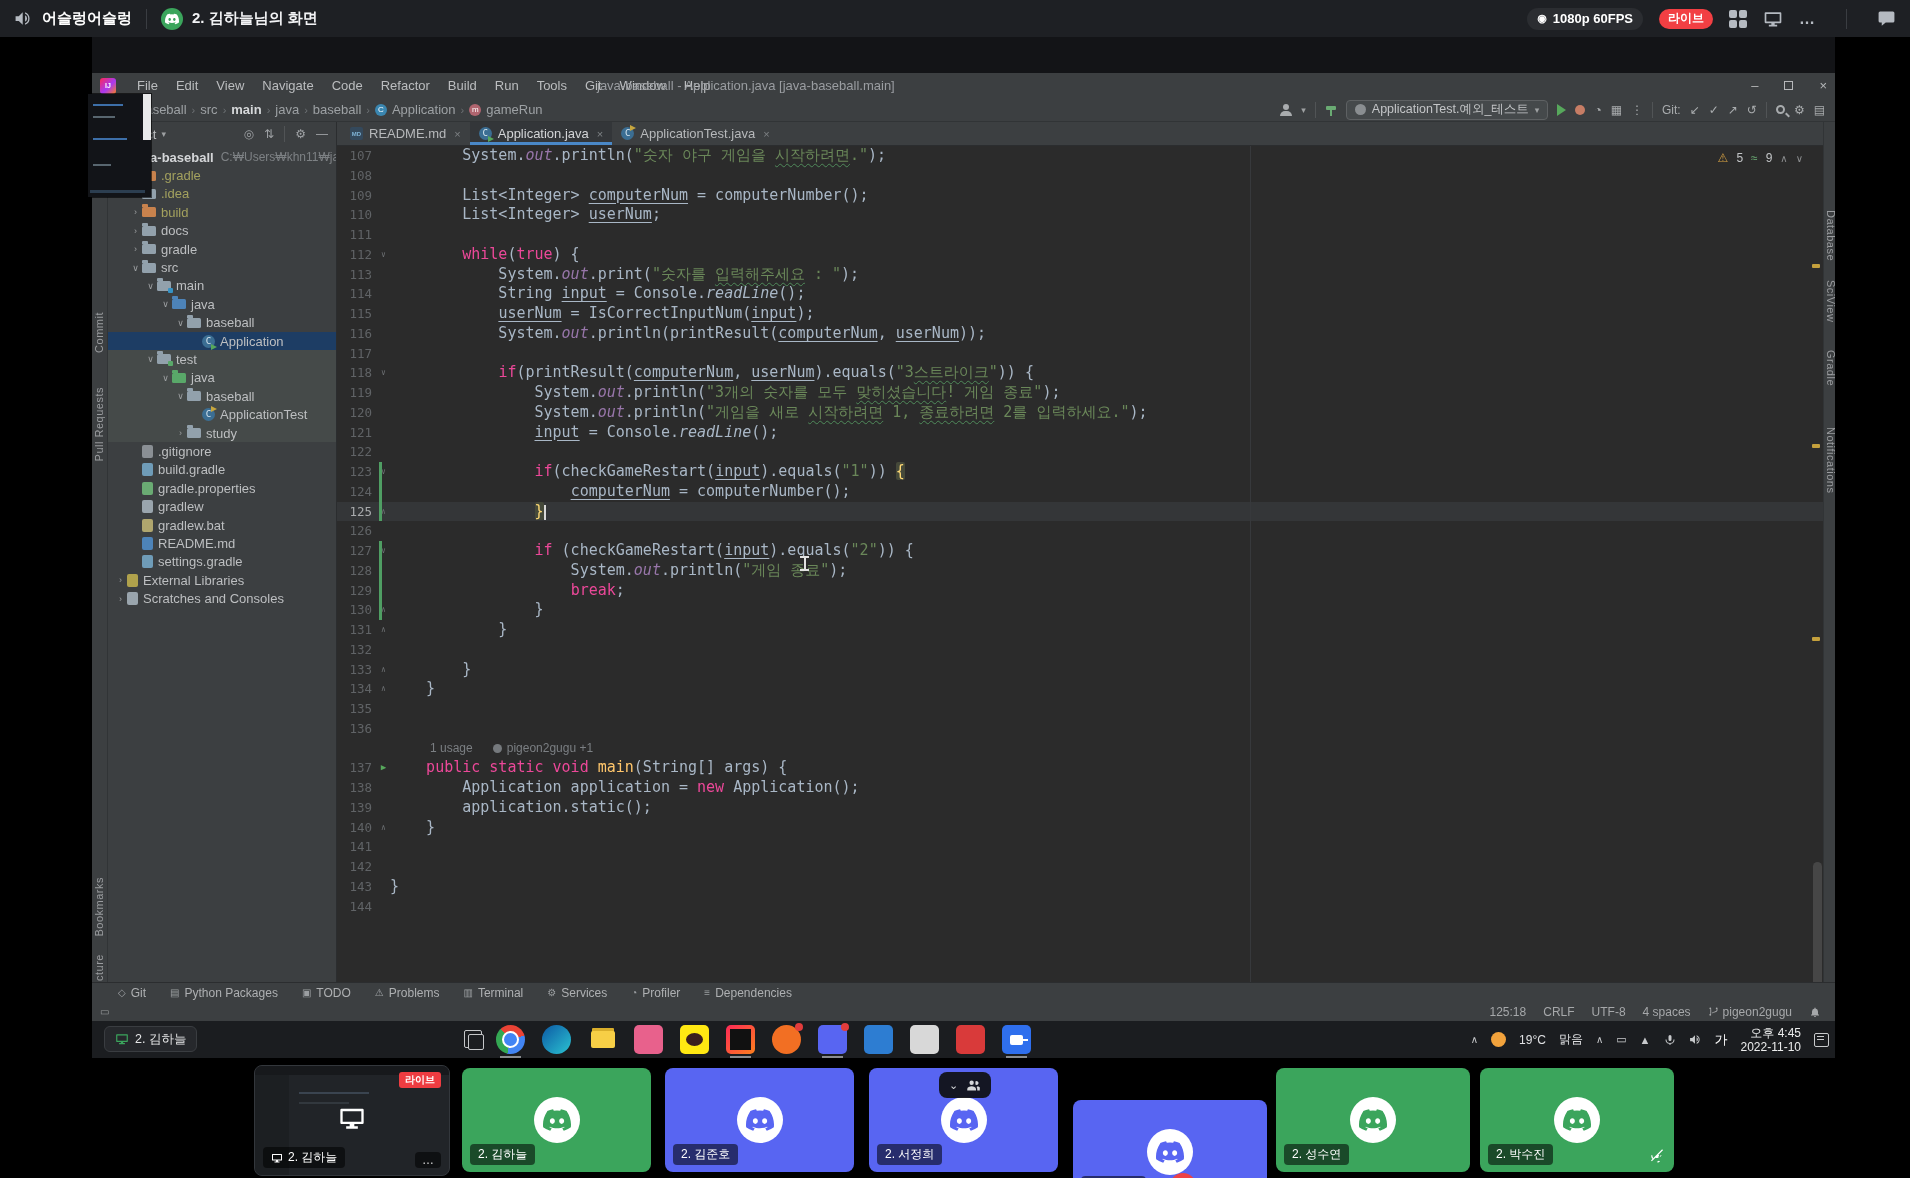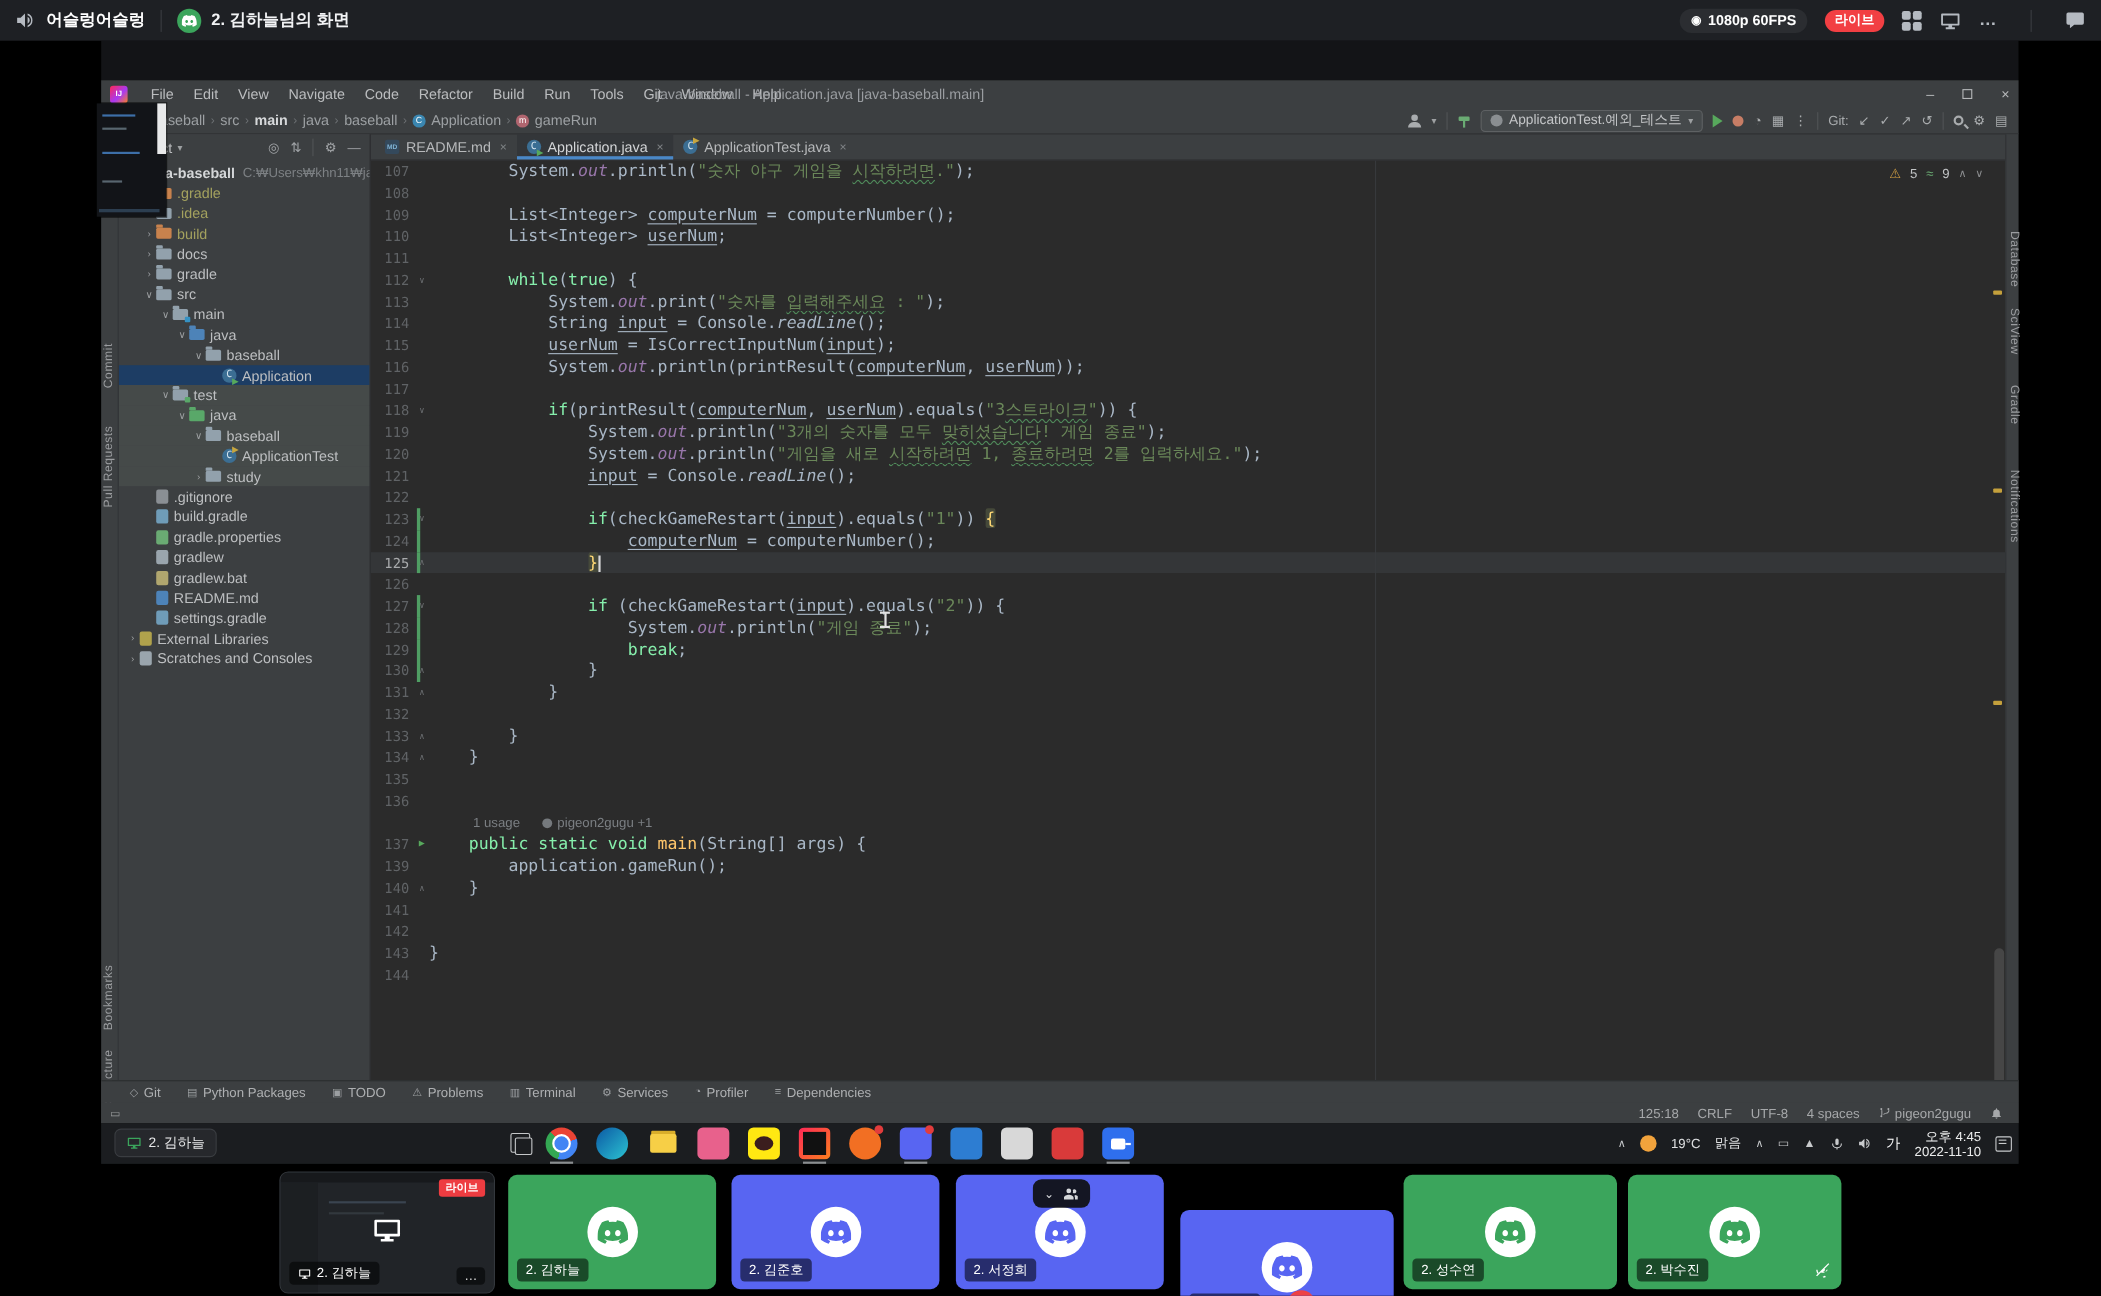--- a/index.html
+++ b/index.html
@@ -88,21 +88,21 @@
 .tab-ic-md{width:13px;height:13px;border-radius:2px;background:#34495c;color:#7fb3d5;font-size:6px;font-weight:bold;display:flex;align-items:center;justify-content:center}
 #code{position:absolute;left:0;right:0;top:24px;bottom:0;font-family:"DejaVu Sans Mono",monospace;font-size:15px;line-height:19.75px}
 .crow{height:19.75px;display:flex;position:relative}
 .crow.caretline{background:#343638}
 .ln{width:40px;flex:none;text-align:right;padding-right:5px;color:#606366;font-size:12.5px}
 .caretline .ln{color:#a8aaac}
 .mk{width:13px;flex:none;color:#6c6f72;font-size:8px;text-align:center;line-height:19.75px;position:relative}
 .mk.run{color:#57a85c;font-size:9px}
 .chg{position:absolute;left:42px;top:0;bottom:0;width:3px;background:#4f9e63}
 .ct{white-space:pre;flex:1}
-.d{color:#a9b7c6}.k{color:#86efac}.s{color:#6a8759}
+.d{color:#a9b7c6}.k{color:#ec4899}.s{color:#6a8759}
 .sq{color:#6a8759;text-decoration:underline wavy #4f8a5a 1px;text-underline-offset:3px}
 .u{color:#a9b7c6;text-decoration:underline;text-underline-offset:3px}
 .f{color:#9876aa;font-style:italic}.i{color:#a9b7c6;font-style:italic}.m{color:#ffc66b}
 .br{color:#ffd975;background:#45493a;border-radius:2px}
 .caret{display:inline-block;width:2px;height:15px;background:#d8d8d8;vertical-align:text-bottom}
 .inlayrow{height:19.75px;display:flex;align-items:center;padding-left:93px;color:#7b7f83;font-size:12px;font-family:"Liberation Sans",sans-serif;gap:20px}
 .inlayrow .au{display:flex;align-items:center;gap:5px}
 .inlayrow .dotp{width:9px;height:9px;border-radius:50%;background:#75797d}
 #guide{position:absolute;left:913px;top:24px;bottom:0;width:1px;background:#37393c}
 #inspect{position:absolute;right:20px;top:29px;display:flex;align-items:center;gap:8px;font-size:12px;color:#c2c4c6;z-index:5}
@@ -659,23 +659,28 @@
             <span class="dotp"></span>
             <span>pigeon2gugu +1</span>
           </span>
         </div>
         <div class="crow">
           <span class="ln">137</span>
           <span class="mk run">▶</span>
           <span class="ct"><span class="k">    public static void </span><span class="m">main</span><span class="d">(String[] args) {</span></span>
         </div>
         <div class="crow">
+          <span class="ln">138</span>
+          <span class="mk"></span>
+          <span class="ct"><span class="d">        Application application = </span><span class="k">new</span><span class="d"> Application();</span></span>
+        </div>
+        <div class="crow">
           <span class="ln">139</span>
           <span class="mk"></span>
-          <span class="ct"><span class="d">        application.gameRun();</span></span>
+          <span class="ct"><span class="d">        application.static();</span></span>
         </div>
         <div class="crow">
           <span class="ln">140</span>
           <span class="mk">∧</span>
           <span class="ct"><span class="d">    }</span></span>
         </div>
         <div class="crow">
           <span class="ln">141</span>
           <span class="mk"></span>
           <span class="ct"></span>

